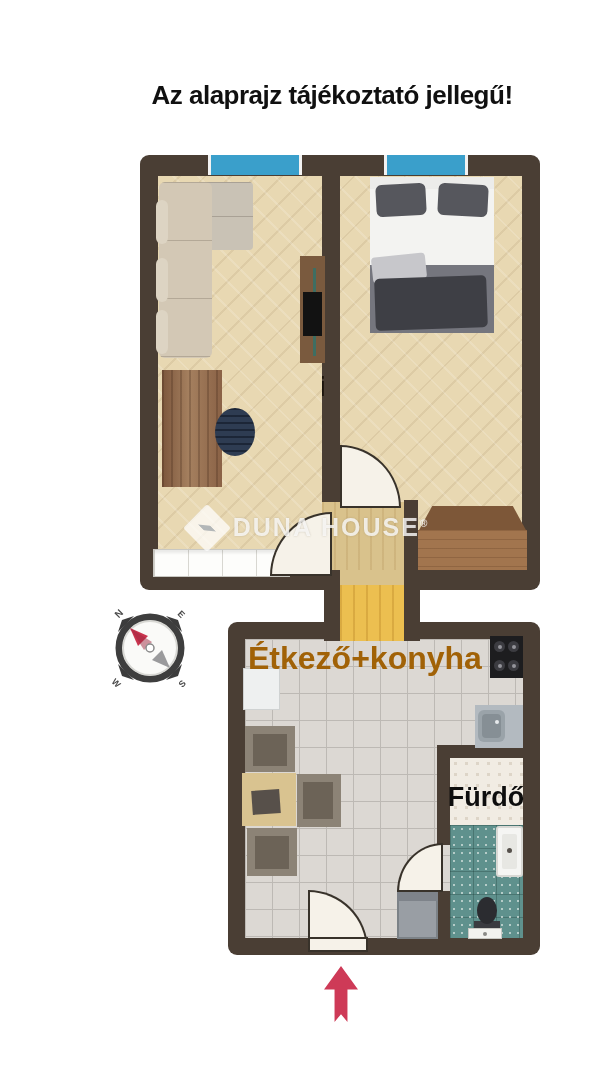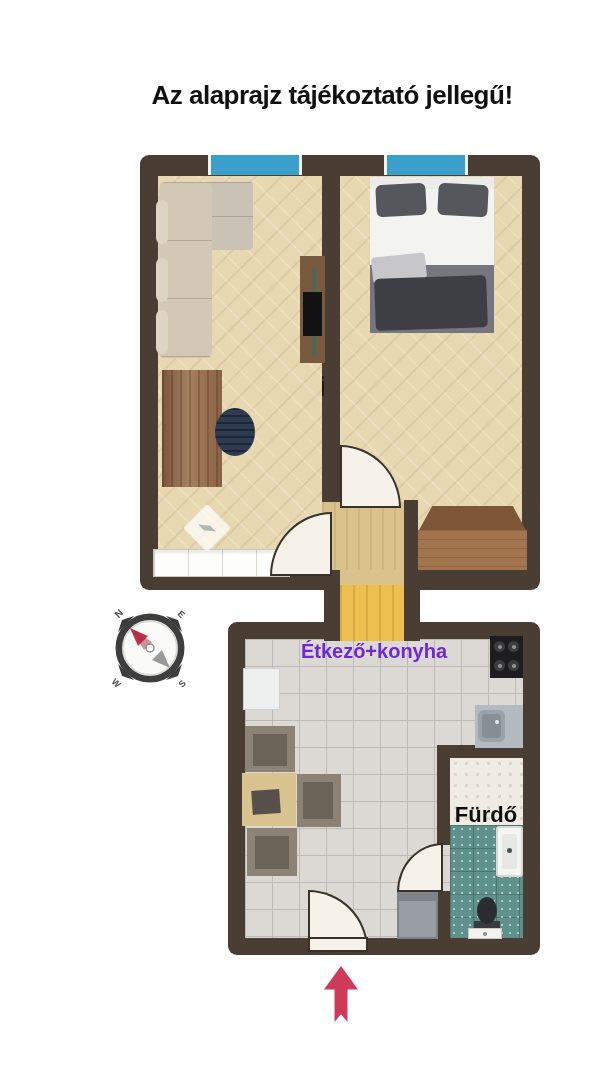--- a/index.html
+++ b/index.html
@@ -6,22 +6,22 @@
   .screen{position:relative;width:600px;height:1076px;background:#ffffff;overflow:hidden;
           font-family:"Liberation Sans","DejaVu Sans",sans-serif;}
   .abs{position:absolute;}
 
   
   .title{left:62px;top:80px;width:540px;text-align:center;font-size:26px;font-weight:700;
          color:#101010;letter-spacing:-0.5px;}
   .room-label{font-weight:700;color:#1c140c;text-align:center;}
   .lbl-living{left:198px;top:372px;width:158px;font-size:27px;}
   .lbl-bedroom{left:362px;top:372px;width:168px;font-size:27px;}
-  .lbl-kitchen{left:260px;top:640px;width:228px;font-size:20px;color:#6d28d9;z-index:7;}
-  .lbl-bath{left:442px;top:802px;width:88px;font-size:22px;color:#0d0d0d;z-index:7;}
+  .lbl-kitchen{left:248px;top:640px;width:228px;font-size:32px;color:#a16207;z-index:7;}
+  .lbl-bath{left:442px;top:782px;width:88px;font-size:27px;color:#0d0d0d;z-index:7;}
 
   
   .wm-brand{left:200px;top:513px;width:262px;text-align:center;font-size:25px;font-weight:700;
             color:rgba(255,255,255,0.78);letter-spacing:2px;z-index:8;text-shadow:0 0 2px rgba(120,110,90,.35);}
   .wm-brand sup{font-size:10px;}
   .wm-url{left:230px;top:547px;width:200px;text-align:center;font-size:21px;font-weight:700;
           color:rgba(150,156,162,0.85);letter-spacing:1px;z-index:8;}
   .wm-diamond{left:190px;top:511px;width:34px;height:34px;background:rgba(255,255,255,0.72);
               transform:rotate(45deg);z-index:8;border-radius:3px;}
   .wm-diamond-inner{left:8px;top:13px;width:18px;height:8px;background:rgba(150,156,162,0.7);
@@ -253,20 +253,21 @@
   <div class="abs door-entry-leaf"></div>
 
   <div class="abs room-label lbl-living">Nappali</div>
   <div class="abs room-label lbl-bedroom">Hálószoba</div>
   <div class="abs room-label lbl-kitchen">Étkező+konyha</div>
   <div class="abs room-label lbl-bath">Fürdő</div>
 
   <div class="abs wm-diamond">
     <div class="abs wm-diamond-inner"></div>
   </div>
+  <div class="abs wm-brand"><span>DUNA HOUSE</span><sup>®</sup></div>
 
   <svg class="abs compass" viewBox="0 0 88 88">
     <g fill="#3c3c3c">
       <polygon points="16,16 28,12 12,28"></polygon>
       <polygon points="72,16 76,28 60,12"></polygon>
       <polygon points="16,72 12,60 28,76"></polygon>
       <polygon points="72,72 60,76 76,60"></polygon>
     </g>
     <circle cx="44" cy="44" r="31" fill="#f2f1ee" stroke="#3e3e3e" stroke-width="7"></circle>
     <circle cx="44" cy="44" r="27" fill="#fafaf8" stroke="#d8d8d4" stroke-width="2"></circle>

